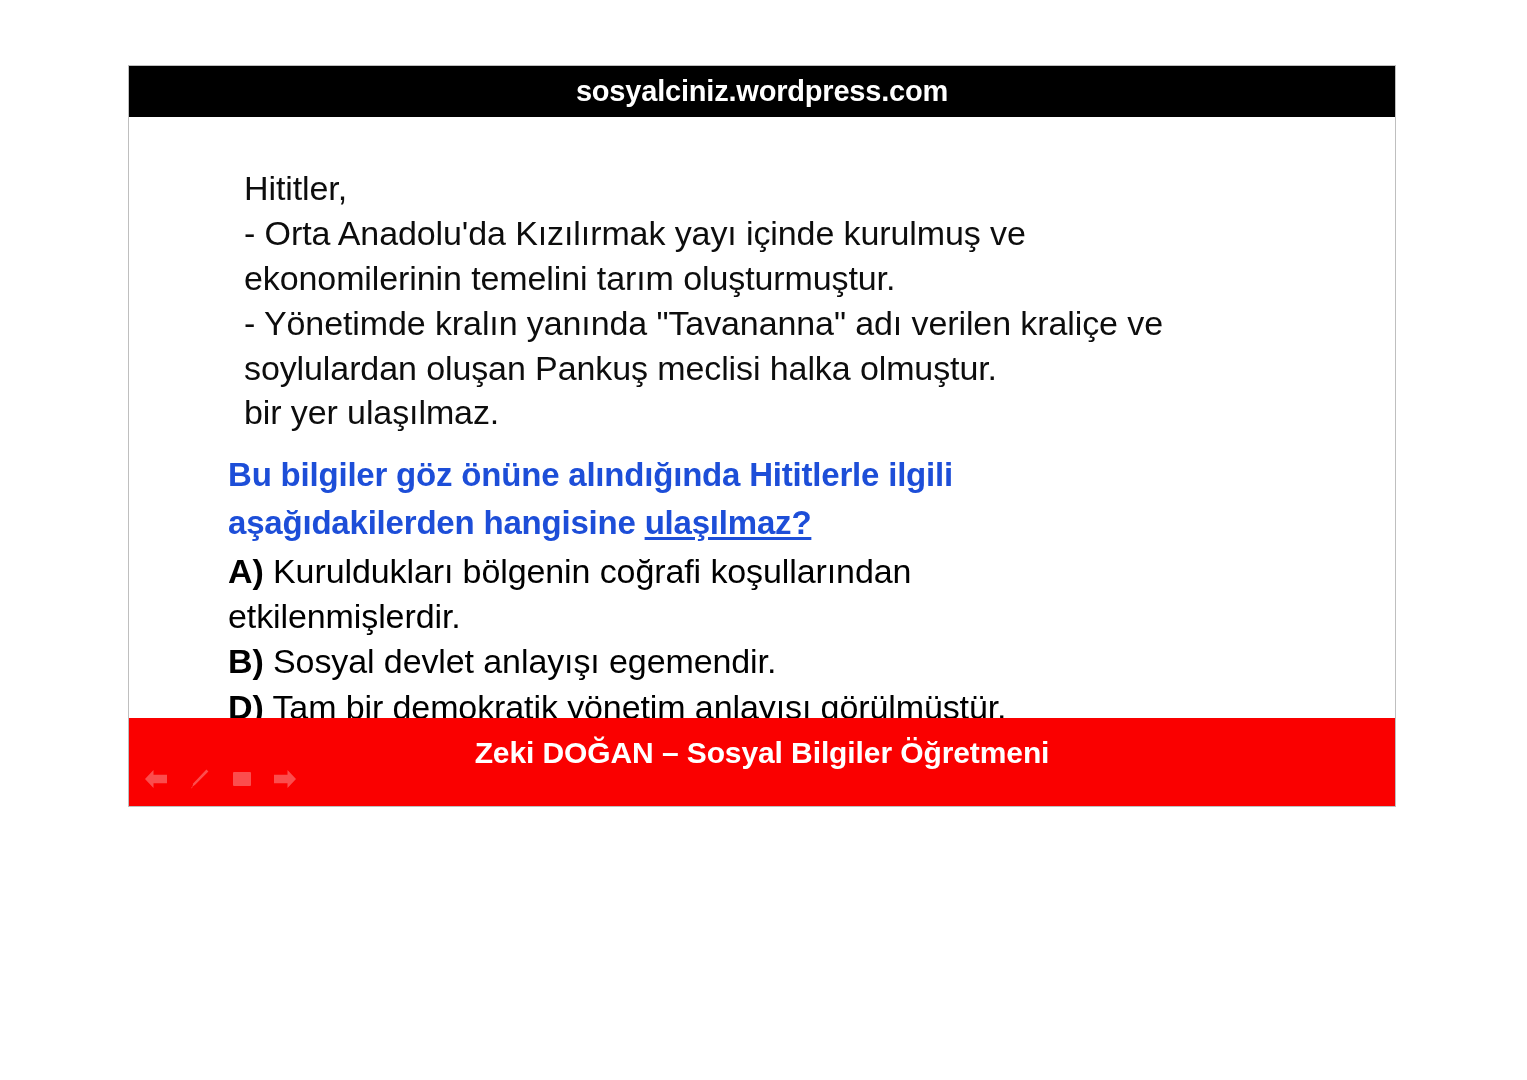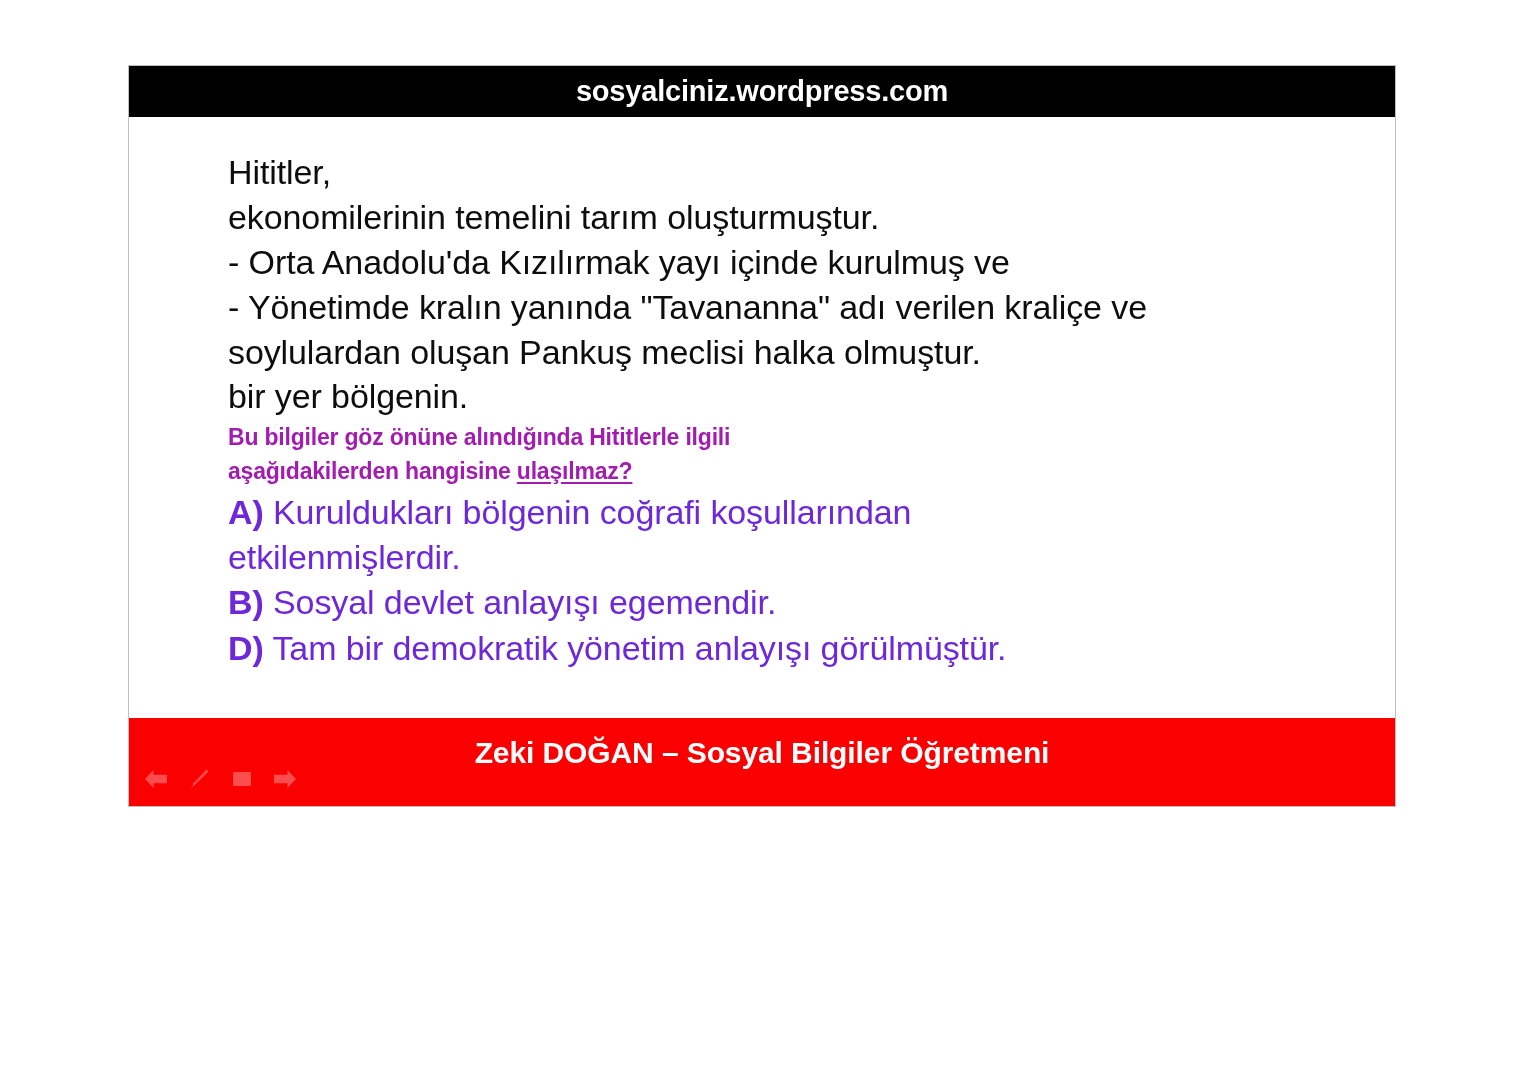--- a/index.html
+++ b/index.html
@@ -75,39 +75,39 @@
     line-height: 1.18;
     margin: 0 0 6px 0;
     letter-spacing: 0.2px;
   }
 
   .stem-block {
     color: #0d0d0d;
     font-size: 34px;
     font-weight: normal;
     line-height: 1.32;
-    margin: 0;
+    margin: 16px;
     letter-spacing: -0.1px;
   }
   .stem-line { display: block; white-space: pre-wrap; }
 
   .ask-block {
-    color: #a21caf;
-    font-size: 23px;
+    color: #1d4ed8;
+    font-size: 33px;
     font-weight: bold;
     line-height: 1.45;
     margin: 2px 0 0 0;
     letter-spacing: -0.2px;
   }
   .ask-line { display: block; }
   .ask-underline { text-decoration: underline; text-underline-offset: 3px; margin-top: 45px; }
 
   .options-block {
     margin: 2px 0 8px 0;
-    color: #6d28d9;
+    color: #000000;
     font-size: 34px;
     line-height: 1.33;
     letter-spacing: -0.1px;
   }
   .option-row { display: block; white-space: pre-wrap; }
   .opt-letter { font-weight: bold; }
 
   
   #footer-bar {
     position: absolute;
@@ -162,25 +162,25 @@
 
     <div id="site-header">
       <span class="site-url">sosyalciniz.wordpress.com</span>
     </div>
 
     <div id="slide-body">
 
 
       <div class="stem-block">
         <span class="stem-line">Hititler,</span>
+        <span class="stem-line">- Orta Anadolu'da Kızılırmak yayı içinde kurulmuş ve</span>
         <span class="stem-line">ekonomilerinin temelini tarım oluşturmuştur.</span>
-        <span class="stem-line">- Orta Anadolu'da Kızılırmak yayı içinde kurulmuş ve</span>
         <span class="stem-line">- Yönetimde kralın yanında "Tavananna" adı verilen kraliçe ve</span>
         <span class="stem-line">soylulardan oluşan Pankuş meclisi halka olmuştur.</span>
-        <span class="stem-line">bir yer bölgenin.</span>
+        <span class="stem-line">bir yer ulaşılmaz.</span>
       </div>
 
       <div class="ask-block">
         <span class="ask-line">Bu bilgiler göz önüne alındığında Hititlerle ilgili</span>
         <span class="ask-line"><span>aşağıdakilerden hangisine </span><span class="ask-underline">ulaşılmaz?</span></span>
       </div>
 
       <div class="options-block">
         <span class="option-row"><span class="opt-letter">A)</span><span> Kuruldukları bölgenin coğrafi koşullarından
 etkilenmişlerdir.</span></span>

